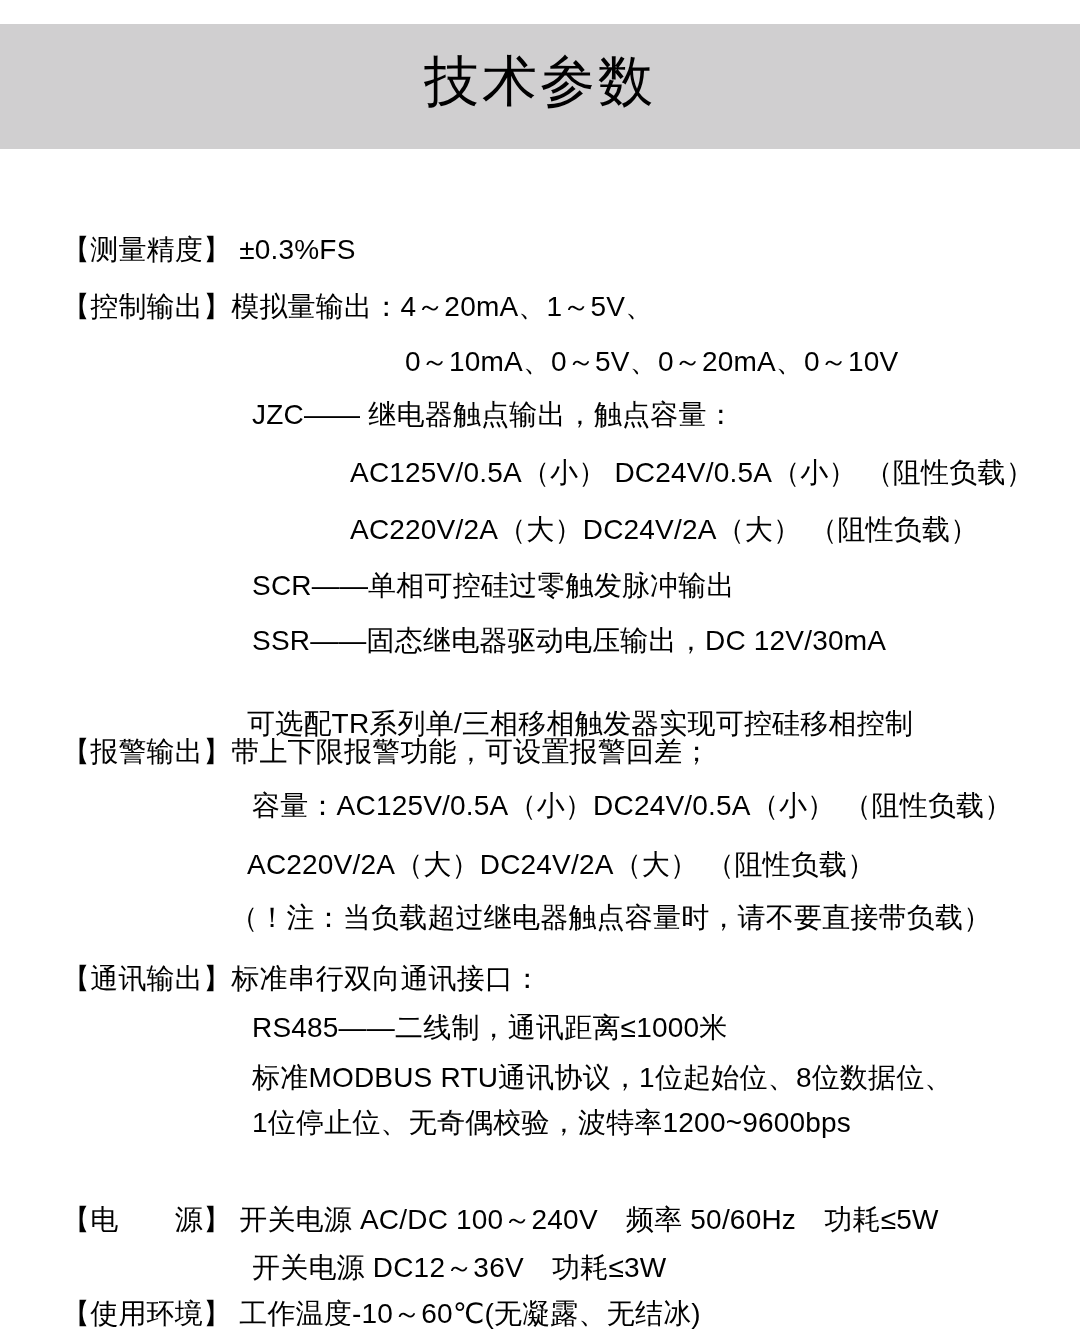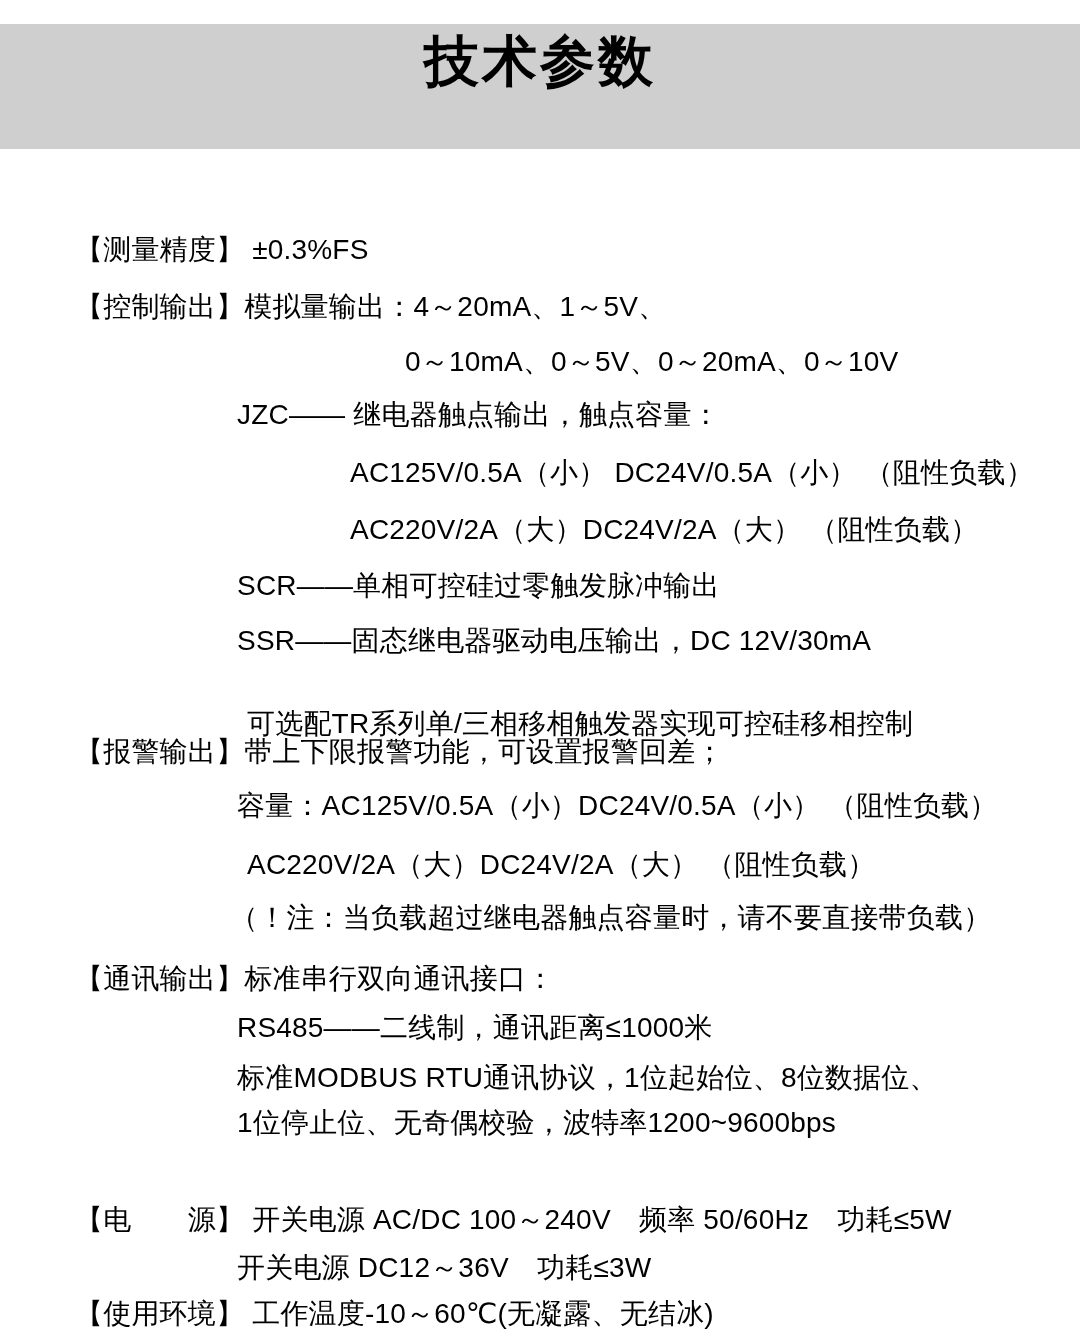--- a/index.html
+++ b/index.html
@@ -11,40 +11,40 @@
     font-family:"Liberation Sans","DejaVu Sans",sans-serif;
     overflow:hidden;
   }
   .band{
     position:absolute;left:0;top:24px;
     width:1080px;height:125px;
     background:#d0cfd0;
     text-align:center;
   }
   .band-title{
-    margin:0;padding-top:8px;
-    font-size:55px;font-weight:bold;
+    margin:0;padding-top:28px;
+    font-size:55px;font-weight:normal;
     letter-spacing:3px;line-height:58px;
     color:#000000;
   }
   .band-subtitle{
     margin:0;font-size:21px;line-height:26px;
     color:#2d2d2d;letter-spacing:0.5px;
     font-weight:normal;
   }
   .spec-line{
     position:absolute;
     font-size:28px;
     font-weight:500;
     line-height:40px;
     white-space:nowrap;
     letter-spacing:0.2px;
   }
-  .indent-label{left:75px;text-align:right;}
-  .indent-c1{left:237px;}
+  .indent-label{left:62px;text-align:right;}
+  .indent-c1{left:252px;}
   .indent-c1b{left:247px;}
   .indent-c2{left:350px;}
   .indent-c3{left:405px;}
   .indent-note{left:230px;}
 </style>
 </head>
 <body>
 
 <div class="page">
 

